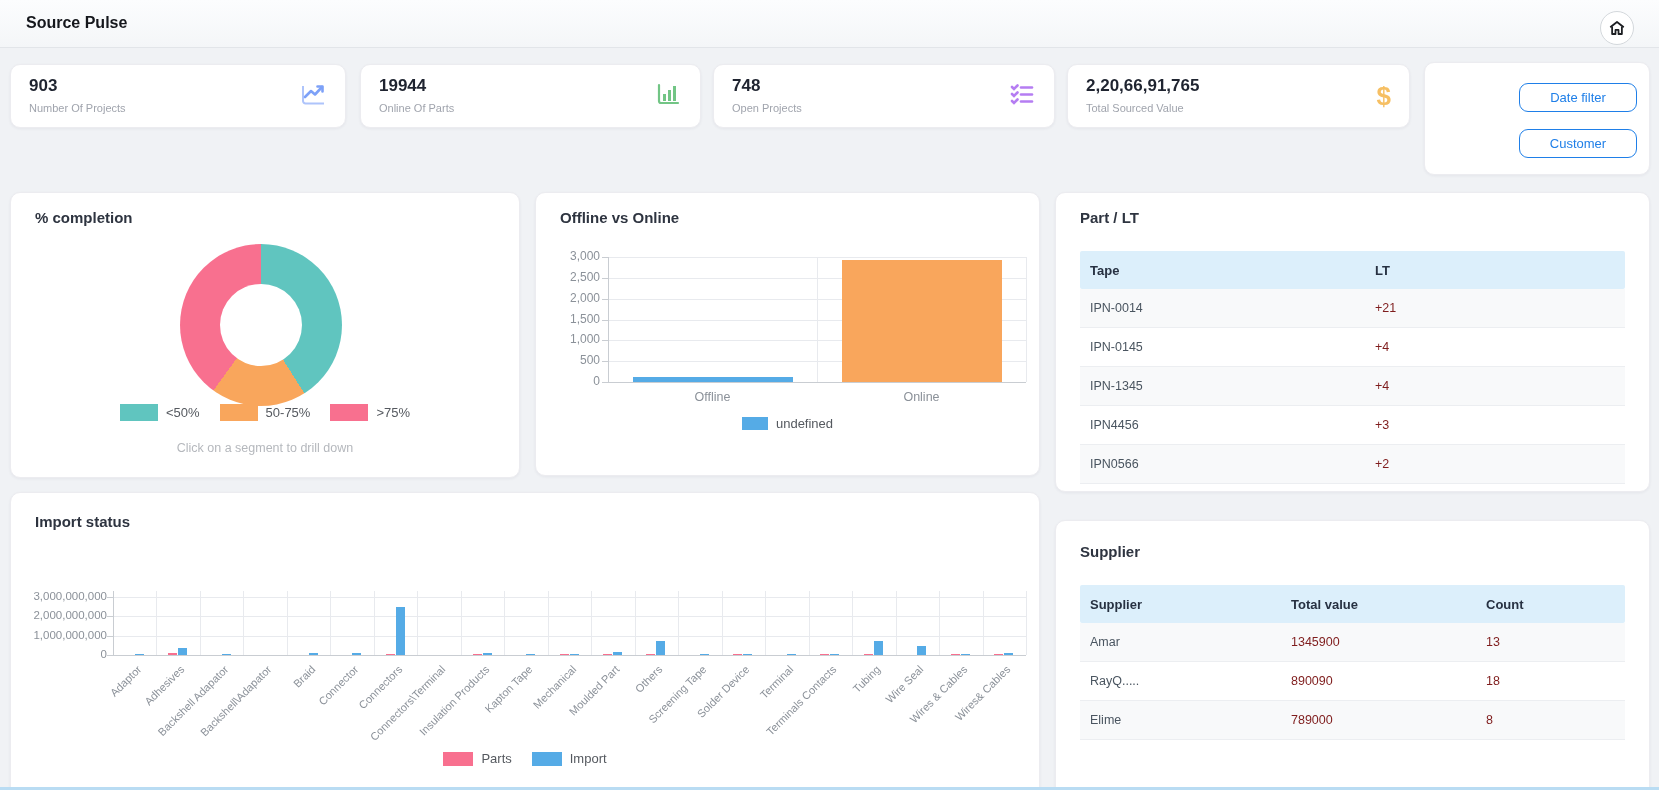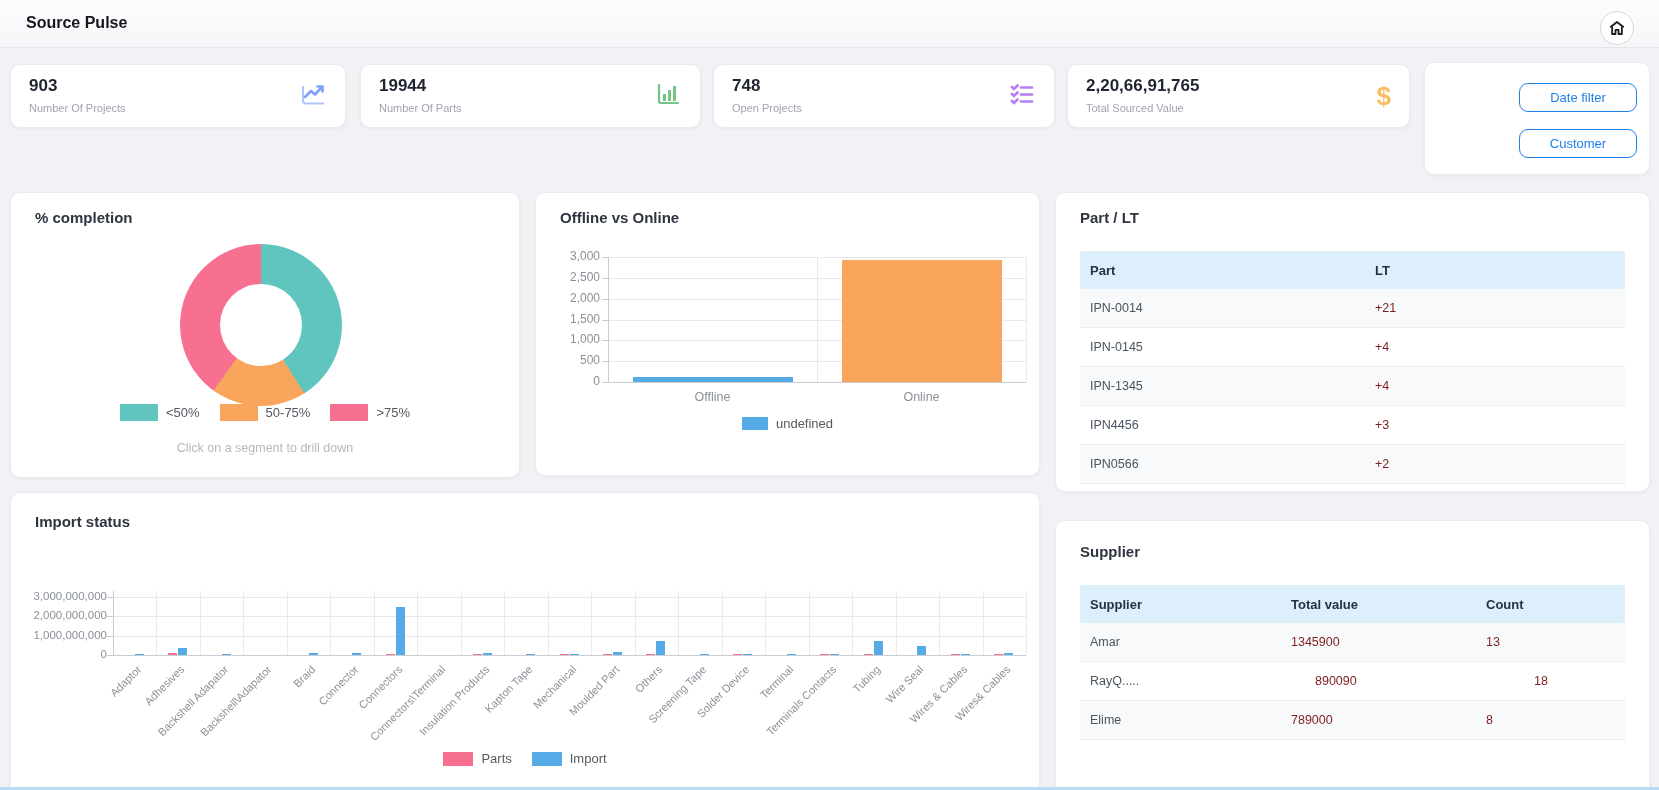--- a/index.html
+++ b/index.html
@@ -87,21 +87,21 @@
       <svg width="28" height="28" viewBox="0 0 28 28" fill="none">
         <path d="M4 6 v15 a2.5 2.5 0 0 0 2.5 2.5 H25" stroke="#aec4fb" stroke-width="2"></path>
         <path d="M6 17 L12 11 L16 14.5 L23 7" stroke="#7da1f8" stroke-width="2.6" fill="none" stroke-linecap="round" stroke-linejoin="round"></path>
         <path d="M18.5 6.5 H23.5 V11.5" stroke="#7da1f8" stroke-width="2.6" fill="none" stroke-linecap="round" stroke-linejoin="round"></path>
       </svg>
     </span>
   </div>
 
   <div class="card kpi-card" style="left:360px;width:341px;">
     <div class="kpi-value">19944</div>
-    <div class="kpi-label">Number Of Parts</div>
+    <div class="kpi-label">Online Of Parts</div>
     <span class="kpi-icon">
       <svg width="28" height="28" viewBox="0 0 28 28" fill="none">
         <path d="M5 5 V21 a2 2 0 0 0 2 2 H24" stroke="#72c585" stroke-width="2.2" stroke-linecap="round"></path>
         <rect x="9" y="14" width="3" height="7" fill="#72c585"></rect>
         <rect x="14" y="10" width="3" height="11" fill="#72c585"></rect>
         <rect x="19" y="6" width="3" height="15" fill="#72c585"></rect>
       </svg>
     </span>
   </div>
 
@@ -189,21 +189,21 @@
           <div class="legend-swatch" style="width: 26px; height: 13px; background: rgb(85, 171, 230);"></div>
           <div>undefined</div>
         </div>
       </div>
   </div>
 
   <div class="card" style="left:1055px;top:192px;width:595px;height:300px;">
     <div class="chart-title">Part / LT</div>
     <div class="tbl" style="top:58px;" id="partlt-table">
         <div class="tbl-head" style="grid-template-columns: 285px auto;">
-          <div class="tbl-cell">Part</div>
+          <div class="tbl-cell">Tape</div>
           <div class="tbl-cell">LT</div>
         </div>
         <div>
           <div class="tbl-row" style="grid-template-columns: 285px auto;">
             <div class="tbl-cell">IPN-0014</div>
             <div class="tbl-cell dim">+21</div>
           </div>
           <div class="tbl-row" style="grid-template-columns: 285px auto;">
             <div class="tbl-cell">IPN-0145</div>
             <div class="tbl-cell dim">+4</div>
@@ -333,21 +333,21 @@
           <div class="tbl-cell">Supplier</div>
           <div class="tbl-cell">Total value</div>
           <div class="tbl-cell">Count</div>
         </div>
         <div>
           <div class="tbl-row" style="grid-template-columns: 201px 195px auto;">
             <div class="tbl-cell">Amar</div>
             <div class="tbl-cell dim">1345900</div>
             <div class="tbl-cell dim">13</div>
           </div>
-          <div class="tbl-row" style="grid-template-columns: 201px 195px auto; gap: 24px;">
+          <div class="tbl-row" style="grid-template-columns: 201px 195px auto;">
             <div class="tbl-cell">RayQ.....</div>
             <div class="tbl-cell dim">890090</div>
             <div class="tbl-cell dim">18</div>
           </div>
           <div class="tbl-row" style="grid-template-columns: 201px 195px auto;">
             <div class="tbl-cell">Elime</div>
             <div class="tbl-cell dim">789000</div>
             <div class="tbl-cell dim">8</div>
           </div>
         </div>

